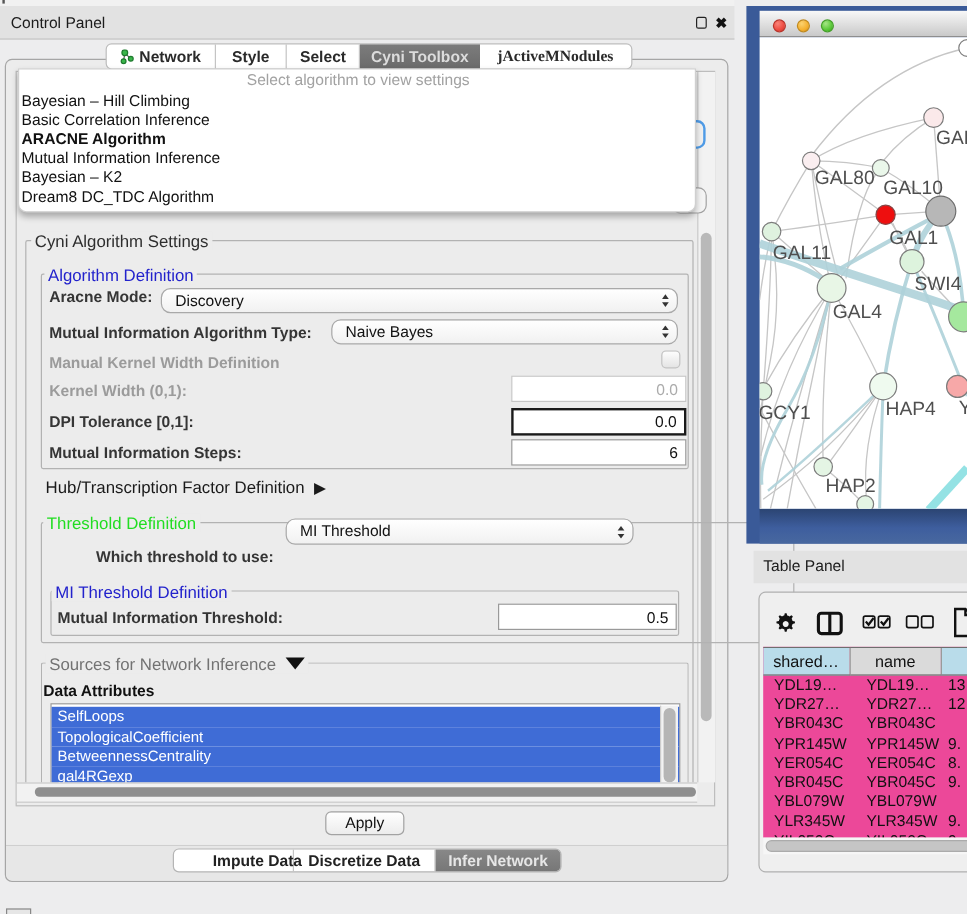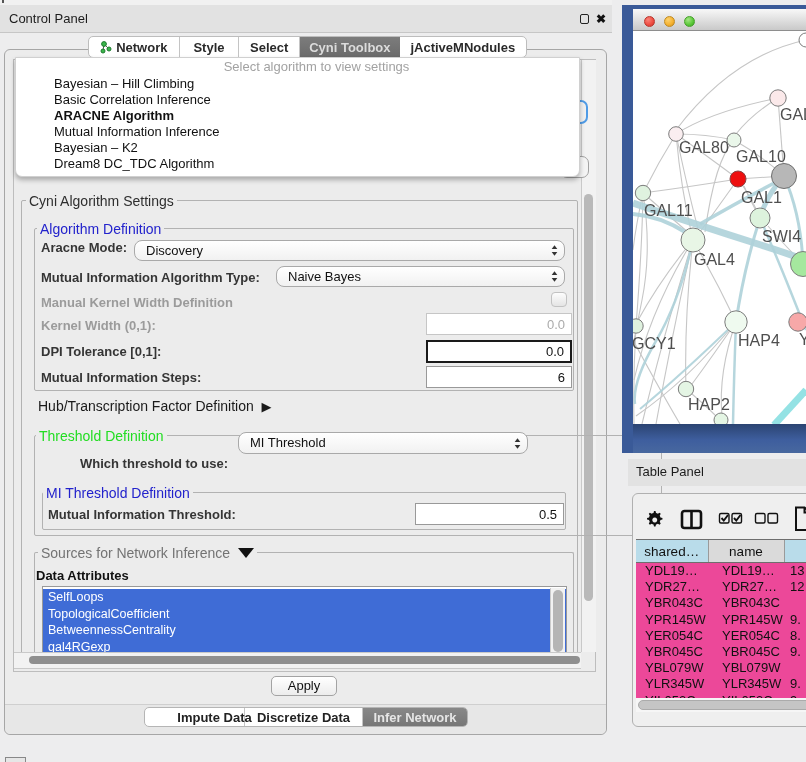--- a/index.html
+++ b/index.html
@@ -36,21 +36,21 @@
 .tfield { position:absolute; background:#fff; border:1px solid #999; font-size:13px; color:#111; text-align:right; padding:3px 6px 0 0; }
 
 .lrow { color:#fff; font-size:12.5px; padding-left:5px; height:16.5px; line-height:16.5px; background:#3f6cd6; }
 
 #applybtn { left:271px; top:676px; width:66px; height:20px; background:linear-gradient(#ffffff,#ececec); border:1px solid #a3a3a3; border-radius:5px; text-align:center; font-size:13px; color:#111; line-height:18px; }
 
 #btabs { left:144px; top:707px; width:324px; height:20px; background:#fff; border:1px solid #b5b5b5; border-radius:5px; display:flex; font-size:13px; font-weight:bold; color:#222; }
 #btabs .tb { display:flex; align-items:center; justify-content:center; height:100%; border-right:1px solid #c4c4c4; white-space:nowrap; }
 #btabs .sel { background:linear-gradient(#888,#777); color:#e6e6e6; border-radius:0 4px 4px 0; border-right:none; }
 
-#popup { left:15px; top:57px; width:565px; height:120px; background:#fff; border:1px solid #d0d0d0; border-radius:0 0 7px 7px; box-shadow:0 3px 5px rgba(0,0,0,0.28); font-size:13px; color:#111;padding-left:36px; }
+#popup { left:15px; top:57px; width:565px; height:120px; background:#fff; border:1px solid #d0d0d0; border-radius:0 0 7px 7px; box-shadow:0 3px 5px rgba(0,0,0,0.28); font-size:13px; color:#111; }
 #popup .pi { padding-left:2px; height:16px; line-height:16px; }
 
 #netwin { left:622px; top:5px; width:184px; height:448px; background:#3a5a98; }
 #nettitle { left:633px; top:9px; width:173px; height:22px; background:linear-gradient(#f8f8f8,#c9c9c9); border-bottom:1px solid #8e8e8e; }
 .tl { position:absolute; top:16px; width:11px; height:11px; border-radius:50%; }
 #netcanvas { left:633px; top:31px; width:173px; height:393px; background:#fff; }
 
 #tp-title { left:628px; top:459px; width:178px; height:27px; background:#e2e2e2; font-size:13px; color:#1c1c1c; line-height:26px; padding-left:8px; }
 #tp-box { left:632px; top:493px; width:180px; height:234px; background:#efefef; border:1px solid #b0b0b0; border-radius:6px; }
 table#dtable { border-collapse:collapse; font-size:13px; color:#111; table-layout:fixed; }
@@ -71,21 +71,21 @@
   <div class="abs" id="tabs">
     <div class="tb" style="width:91px;"><svg width="12" height="13" viewBox="0 0 12 13" style="margin-right:4px">
           <path d="M4 3 L3 10 M4 3 L9 8" stroke="#555" fill="none"></path>
           <circle cx="4" cy="3" r="2.4" fill="#39b54a" stroke="#1e7a2e"></circle>
           <circle cx="3" cy="10" r="2" fill="#39b54a" stroke="#1e7a2e"></circle>
           <circle cx="9" cy="8" r="2" fill="#39b54a" stroke="#1e7a2e"></circle>
         </svg>Network</div>
     <div class="tb" style="width:60px;">Style</div>
     <div class="tb" style="width:61px;">Select</div>
     <div class="tb sel" style="width:100px;">Cyni Toolbox</div>
-    <div class="tb" style="width:127px;">jActiveMNodules</div>
+    <div class="tb" style="width:127px;font-family:Liberation Serif, serif;">jActiveMNodules</div>
   </div>
   <div class="abs" id="scrollwrap"></div>
   <div class="abs" id="vsb"></div>
   <div class="abs" id="vsb-thumb"></div>
 
   <div class="abs" style="left:566px; top:100px; width:22px; height:24px; border:2.5px solid #4f9be6; border-radius:7px; background:#f0f0f0;"></div>
   <div class="abs" style="left:560px; top:156px; width:29px; height:22px; border:1px solid #a2a2a2; border-radius:7px; background:#f4f4f4;"></div>
 
   <div class="abs group" style="left:21px; top:200px; width:557px; height:460px;">
     <span class="gtitle" style="left:4px;">Cyni Algorithm Settings</span>

